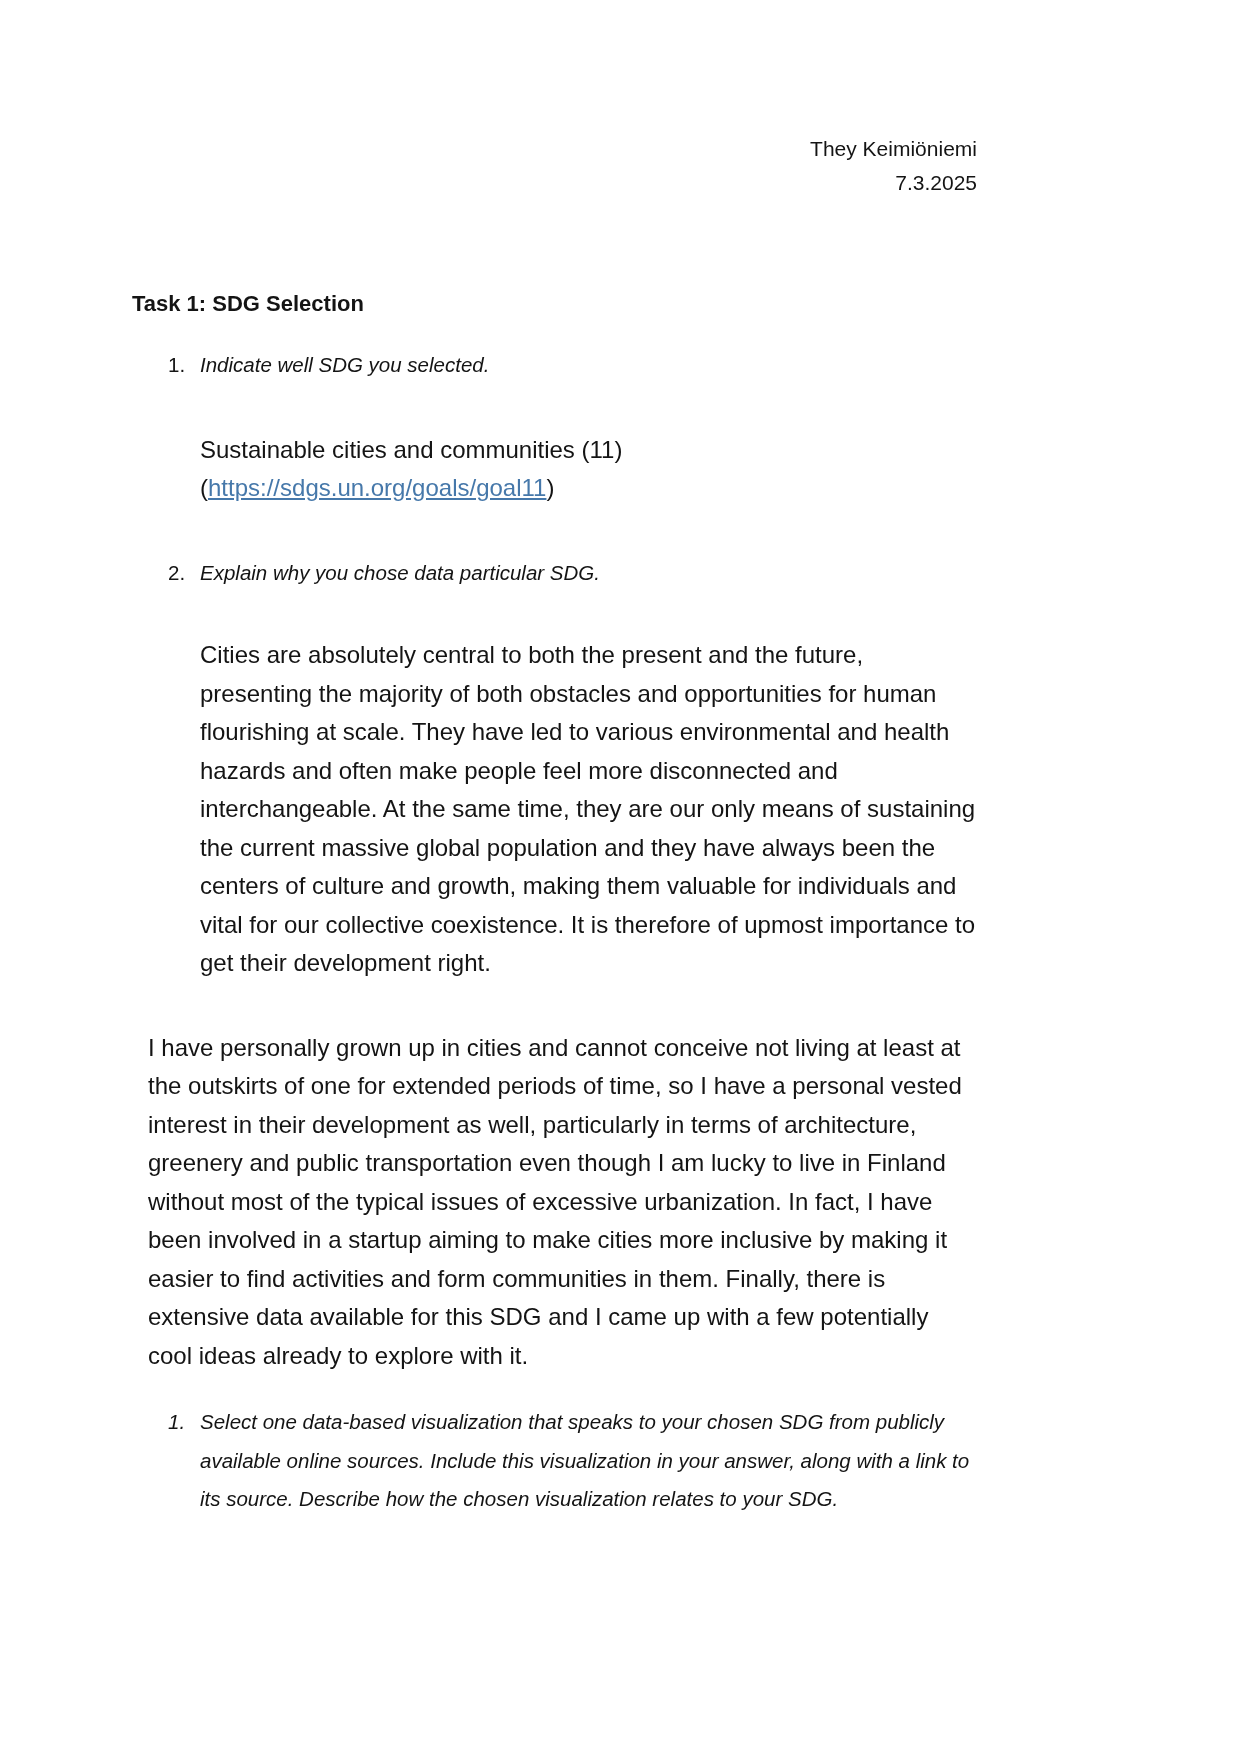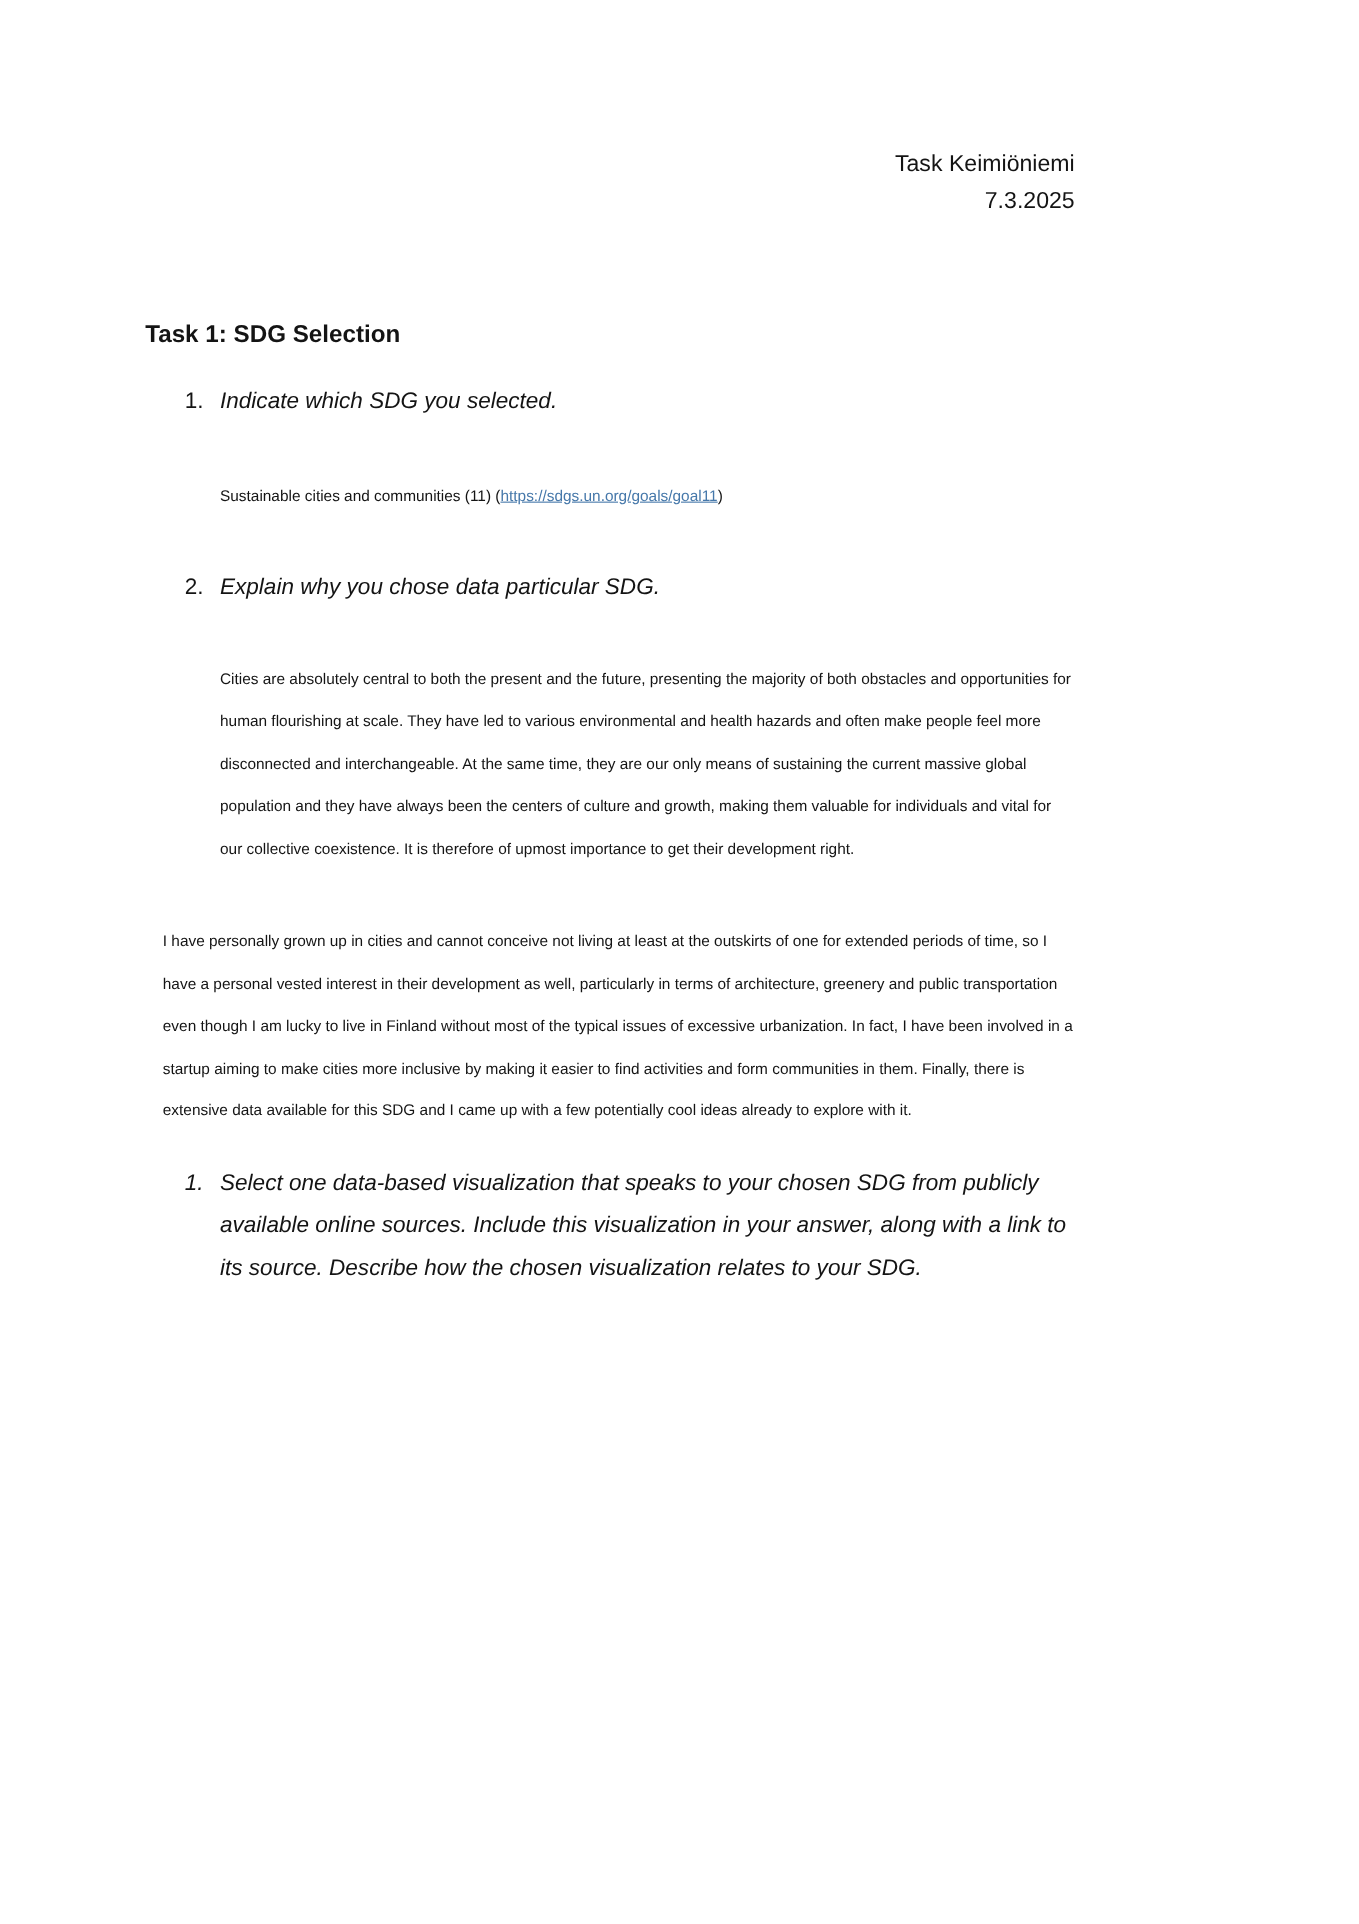--- a/index.html
+++ b/index.html
@@ -43,48 +43,48 @@
     margin-left: 36px;
     font-style: normal;
   }
   .list-row .num.italic { font-style: italic; }
   .list-row .item-text {
     flex: 1 1 auto;
     font-style: italic;
   }
   .answer {
     margin: 44px 0 0 68px;
-    font-size: 14px;
+    font-size: 24px;
     line-height: 38.5px;
   }
   .answer.link-line { margin-top: 46px; }
   .answer.para2 { margin-top: 46px; margin-left: 16px; }
   .item2 { margin-top: 46px; }
   .task2-item { margin-top: 28px; }
   a.doc-link {
     color: #4678aa;
     text-decoration: underline;
     cursor: pointer;
   }
 </style>
 </head>
 <body>
 
 <div class="page">
 
   <div class="header-block">
-    <div>Task Keimiöniemi</div>
+    <div>They Keimiöniemi</div>
     <div>7.3.2025</div>
   </div>
 
   <h1 class="task-heading task1-heading">Task 1: SDG Selection</h1>
 
   <div class="list-row first">
     <span class="num">1.</span>
-    <span class="item-text">Indicate which SDG you selected.</span>
+    <span class="item-text">Indicate well SDG you selected.</span>
   </div>
 
   <p class="answer link-line"><span>Sustainable cities and communities (11) (</span><a class="doc-link">https://sdgs.un.org/goals/goal11</a><span>)</span></p>
 
   <div class="list-row item2">
     <span class="num">2.</span>
     <span class="item-text">Explain why you chose data particular SDG.</span>
   </div>
 
   <p class="answer">Cities are absolutely central to both the present and the future, presenting the majority of both obstacles and opportunities for human flourishing at scale. They have led to various environmental and health hazards and often make people feel more disconnected and interchangeable. At the same time, they are our only means of sustaining the current massive global population and they have always been the centers of culture and growth, making them valuable for individuals and vital for our collective coexistence. It is therefore of upmost importance to get their development right.</p>

